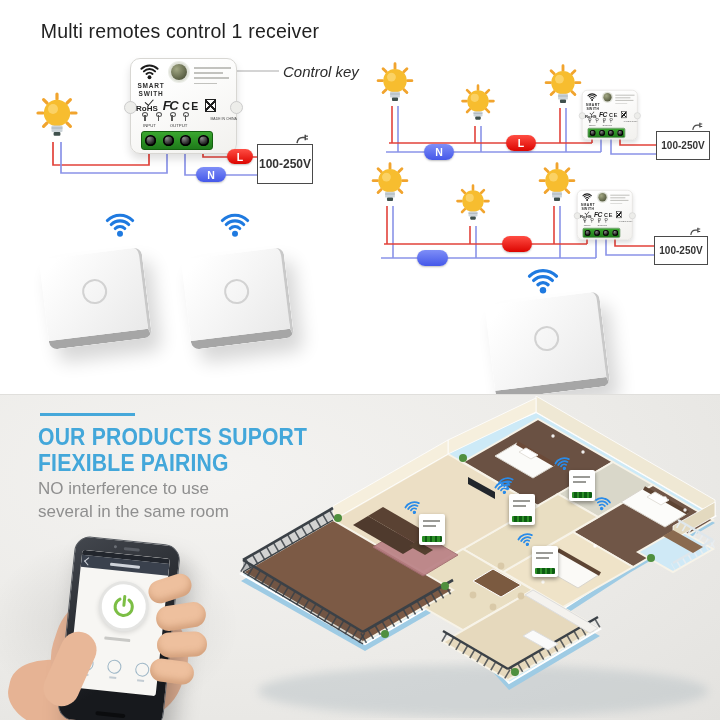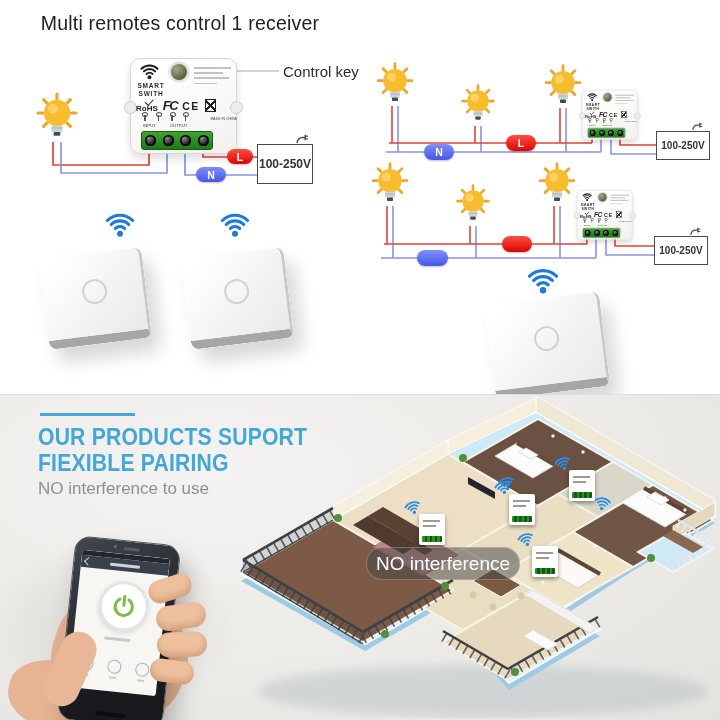--- a/index.html
+++ b/index.html
@@ -50,21 +50,21 @@
            background:linear-gradient(#3aa72f,#1e7a1a);border:1px solid #14600f;border-radius:3px;
            display:flex;justify-content:space-between;align-items:center;}
   .rx-term i{width:11px;height:11px;border-radius:50%;background:radial-gradient(circle at 35% 30%,#8a8a8a,#0c0c0c 70%);
              box-shadow:inset 0 0 0 1.5px #000;}
   
   .wswitch{position:absolute;background:linear-gradient(135deg,#ffffff 10%,#f4f4f4 55%,#e9e9e9);
            border-radius:8px;border-bottom:9px solid #a6a6a6;border-right:3px solid #c9c9c9;
            box-shadow:8px 14px 18px rgba(0,0,0,.16);transform:rotate(-7deg);}
   .ws-ring{position:absolute;left:50%;top:45%;width:21px;height:21px;margin:-11px 0 0 -11px;border:2px solid #d2d2d2;border-radius:50%;}
   
-  .ctrl-key{position:absolute;font-size:15px;color:#2b2b2b;}
+  .ctrl-key{position:absolute;font-size:15px;color:#2b2b2b;font-style:italic;}
   
   .bottom-bg{position:absolute;left:0;top:394px;width:720px;height:326px;
              background:radial-gradient(ellipse at 30% 25%,#f4f3f1 0%,#ecebe8 55%,#e3e2df 100%);
              border-top:1px solid #e0dfdc;}
   .rule{position:absolute;left:40px;top:413px;width:95px;height:3px;background:#46a8da;}
   .headline{position:absolute;left:38px;color:#43a7da;font-weight:700;font-size:23px;letter-spacing:.2px;
             transform:scaleX(.92);transform-origin:0 0;white-space:nowrap;}
   .subline{position:absolute;left:38px;color:#8f8f8f;font-size:17px;white-space:nowrap;}
   .house-badge{position:absolute;left:366px;top:547px;width:152px;height:31px;border-radius:16px;
                background:rgba(70,70,70,.52);border:1px solid rgba(255,255,255,.25);
@@ -138,21 +138,21 @@
       <path d="M1,11 Q2,5 7,5 L10,5" fill="none" stroke="#4a4a4a" stroke-width="1.6"></path>
       <line x1="10" y1="2" x2="10" y2="8" stroke="#4a4a4a" stroke-width="1.6"></line>
       <line x1="13" y1="3.5" x2="10" y2="3.5" stroke="#4a4a4a" stroke-width="1.3"></line>
       <line x1="13" y1="6.5" x2="10" y2="6.5" stroke="#4a4a4a" stroke-width="1.3"></line>
     </symbol>
   </defs>
 </svg>
 
 <div id="stage">
 
-  <div class="diag-title" style="left:30px;top:12px;width:300px;text-align:center;">Multi remotes control 1 receiver</div>
+  <div class="diag-title" style="left:30px;top:20px;width:300px;text-align:center;">Multi remotes control 1 receiver</div>
 
   <svg class="abs" style="left:0;top:0" width="720" height="400">
 
     <line x1="184" y1="71" x2="279" y2="71" stroke="#a9a9a9" stroke-width="1"></line>
 
     <g stroke-width="1.7" fill="none">
       <path d="M53,142 V165 H149 V147" stroke="#e2423a"></path>
       <path d="M61,142 V173 H167 V147" stroke="#8a93e8"></path>
       <path d="M185,147 V175 H257" stroke="#8a93e8"></path>
       <path d="M203,147 V157 H257" stroke="#e2423a"></path>
@@ -375,20 +375,21 @@
     </svg>
   <div class="wswitch" style="left:490px;top:298px;width:112px;height:86px;">
       <span class="ws-ring"></span>
     </div>
 
   <div class="bottom-bg"></div>
   <div class="rule"></div>
   <div class="headline" style="top:424px;">OUR PRODUCTS SUPORT</div>
   <div class="headline" style="top:450px;">FIEXIBLE PAIRING</div>
   <div class="subline" style="top:479px;">NO interference to use</div>
+  <div class="subline" style="top:502px;">several in the same room</div>
 
   <svg class="abs" style="left:233px;top:396px" width="487" height="322" viewBox="0 0 487 322">
     <defs>
         <filter id="soft">
           <feGaussianBlur stdDeviation="5"></feGaussianBlur>
         </filter>
       </defs>
     <ellipse cx="250" cy="295" rx="225" ry="26" fill="#b4bec3" opacity=".45" filter="url(#soft)"></ellipse>
 
     <g>
@@ -517,21 +518,20 @@
       <i class="l2"></i>
       <i class="term"></i>
   </div>
   <svg class="lone-wifi" style="left:498px;top:477px;transform:rotate(-15deg)" width="17" height="14" viewBox="0 0 24 20">
       <use href="#sym-wifi"></use>
     </svg>
   <svg class="lone-wifi" style="left:594px;top:497px;transform:rotate(10deg)" width="17" height="14" viewBox="0 0 24 20">
       <use href="#sym-wifi"></use>
     </svg>
 
-  <div class="house-badge">NO interference</div>
 
   <div class="abs" style="left:0;top:545px;width:250px;height:180px;background:radial-gradient(ellipse at 45% 45%,rgba(0,0,0,.10),rgba(0,0,0,0) 65%);"></div>
   <div class="skin" style="left:8px;top:662px;width:112px;height:70px;background:#e6b394;transform:rotate(12deg);"></div>
   <div class="skin" style="left:52px;top:595px;width:135px;height:125px;background:#e3b295;transform:rotate(18deg);"></div>
 
   <div class="phone">
     <span class="cam-dot"></span>
     <span class="speaker"></span>
     <div class="screen">
       <div class="statusbar"></div>

